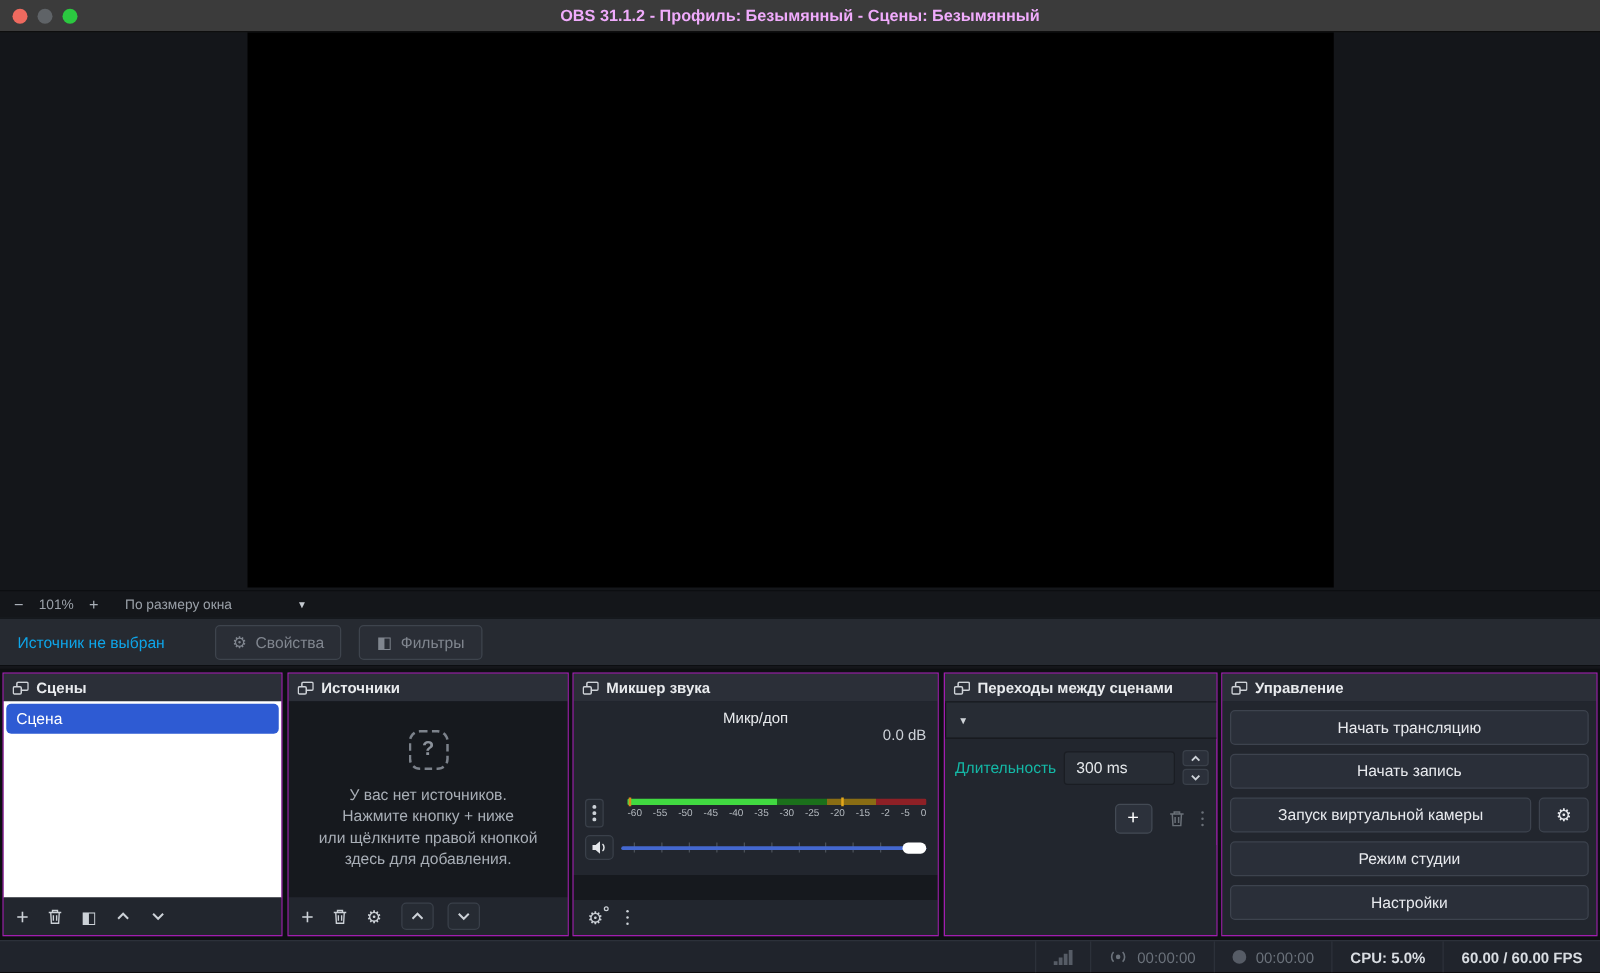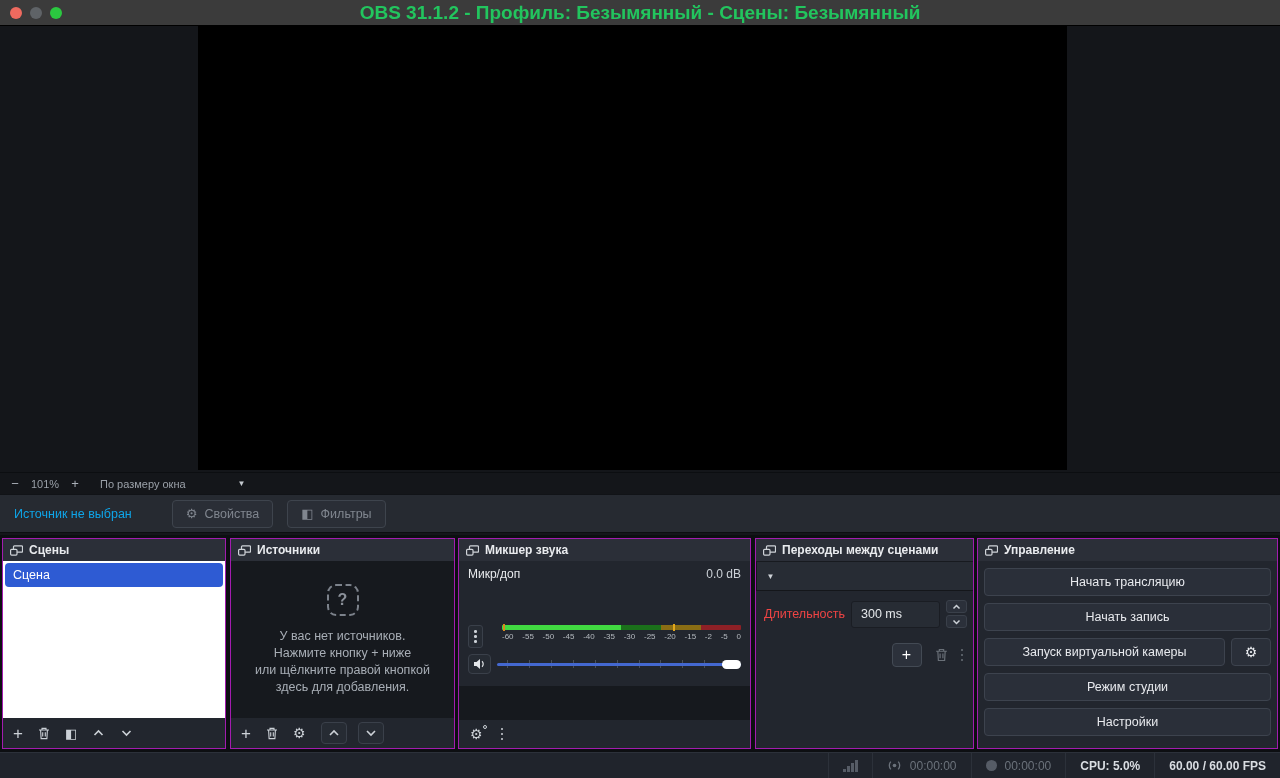--- a/index.html
+++ b/index.html
@@ -3,21 +3,21 @@
 <meta charset="utf-8">
 <style>
   * { margin:0; padding:0; box-sizing:border-box; }
   html,body { background:#000; }
   body { font-family:"Liberation Sans","DejaVu Sans",sans-serif; }
   #app { position:relative; width:1280px; height:778px; background:#14161a; overflow:hidden; }
 
   
   .titlebar { position:absolute; top:0; left:0; right:0; height:26px; background:#3b3b3b;
     border-bottom:1px solid #000; display:flex; align-items:center; justify-content:center; }
-  .titlebar .title { font-size:19px; font-weight:700; color:#22c55e; }
+  .titlebar .title { font-size:13px; font-weight:700; color:#f0abfc; }
   .traffic { position:absolute; left:10px; top:7px; display:flex; gap:8px; }
   .light { width:12px; height:12px; border-radius:50%; }
   .light.red { background:#ee6a5f; }
   .light.yellow { background:#5f6367; }
   .light.green { background:#2bc840; }
 
   
   .preview { position:absolute; top:26px; left:0; width:1280px; height:446px; background:#14161a; }
   .canvas { position:absolute; left:198px; top:0; width:869px; height:444px; background:#000; }
 
@@ -62,21 +62,21 @@
   .p-sources { left:230px; width:225px; }
   .srcempty { flex:1; background:#16191e; display:flex; flex-direction:column; align-items:center;
     justify-content:center; }
   .qmark { width:32px; height:32px; border:2px dashed #7c828b; border-radius:9px; color:#8b919a;
     font-size:16px; font-weight:700; display:grid; place-items:center; margin-bottom:12px; }
   .emptytext { text-align:center; color:#a8aeb6; font-size:12.5px; line-height:17px; }
 
   
   .p-mixer { left:458px; width:293px; }
   .mixtop { background:#22262e; padding:6px 9px 12px 9px; }
-  .mixrow1 { display:flex; align-items:center; font-size:12px; margin-bottom:4px; }
+  .mixrow1 { display:flex; align-items:center; font-size:12px; margin-bottom:4px;flex-direction:column; }
   .mixname { color:#e9ebee; }
   .mixdb { margin-left:auto; color:#cdd2d8; }
   .mixrow2 { display:flex; align-items:flex-start; gap:19px;margin-top:44px; }
   .kebabbtn { width:15px; height:23px; border:1px solid #3a404a; border-radius:3px; background:#262b33;
     display:flex; flex-direction:column; align-items:center; justify-content:center; gap:2px; color:#ccd1d7; }
   .dots i { display:block; width:2.5px; height:2.5px; border-radius:50%; background:currentColor; }
   .dots { display:flex; flex-direction:column; gap:2.5px; }
   .meterwrap { flex:1; }
   .meter { position:relative; height:5px; border-radius:1px;
     background:linear-gradient(to right,
@@ -104,21 +104,21 @@
     border-radius:50%; }
 
   
   .p-trans { left:755px; width:219px; }
   .combobox { height:30px; flex:0 0 30px; background:#272c34; border-top:1px solid #171a1f;
     border-bottom:1px solid #14161a; display:flex; align-items:stretch; }
   .combobox .cbtext { flex:1; display:flex; align-items:center; padding-left:10px; color:#e4e7ea; font-size:12.5px; }
   .combobox .cbarrow { width:28px; border-left:1px solid #14161a; display:grid; place-items:center;
     color:#cfd3d8; font-size:8px; }
   .durrow { display:flex; align-items:center; gap:6px; padding:9px 6px 6px 8px; }
-  .durlabel { color:#ef4444; font-size:12.5px; white-space:nowrap; }
+  .durlabel { color:#14b8a6; font-size:12.5px; white-space:nowrap; }
   .durfield { flex:1; height:27px; background:#272c34; border:1px solid #1a1d23; border-radius:3px;
     display:flex; align-items:center; padding:0 9px; color:#e4e7ea; font-size:12.5px; }
   .spincol { display:flex; flex-direction:column; gap:2px; }
   .spinbtn { width:21px; height:13px; background:#2b303a; border:1px solid #3a404a; border-radius:3px;
     display:grid; place-items:center; color:#ccd1d7; }
   .transbtns { display:flex; align-items:center; justify-content:flex-end; gap:13px; padding:9px 10px; }
   .addbtn { width:30px; height:24px; border:1px solid #434a54; background:#2c313b; border-radius:4px;
     color:#fff; font-size:16px; display:grid; place-items:center; }
   .dim { color:#6a7078; }
   .transrest { flex:1; background:#22262e; }

